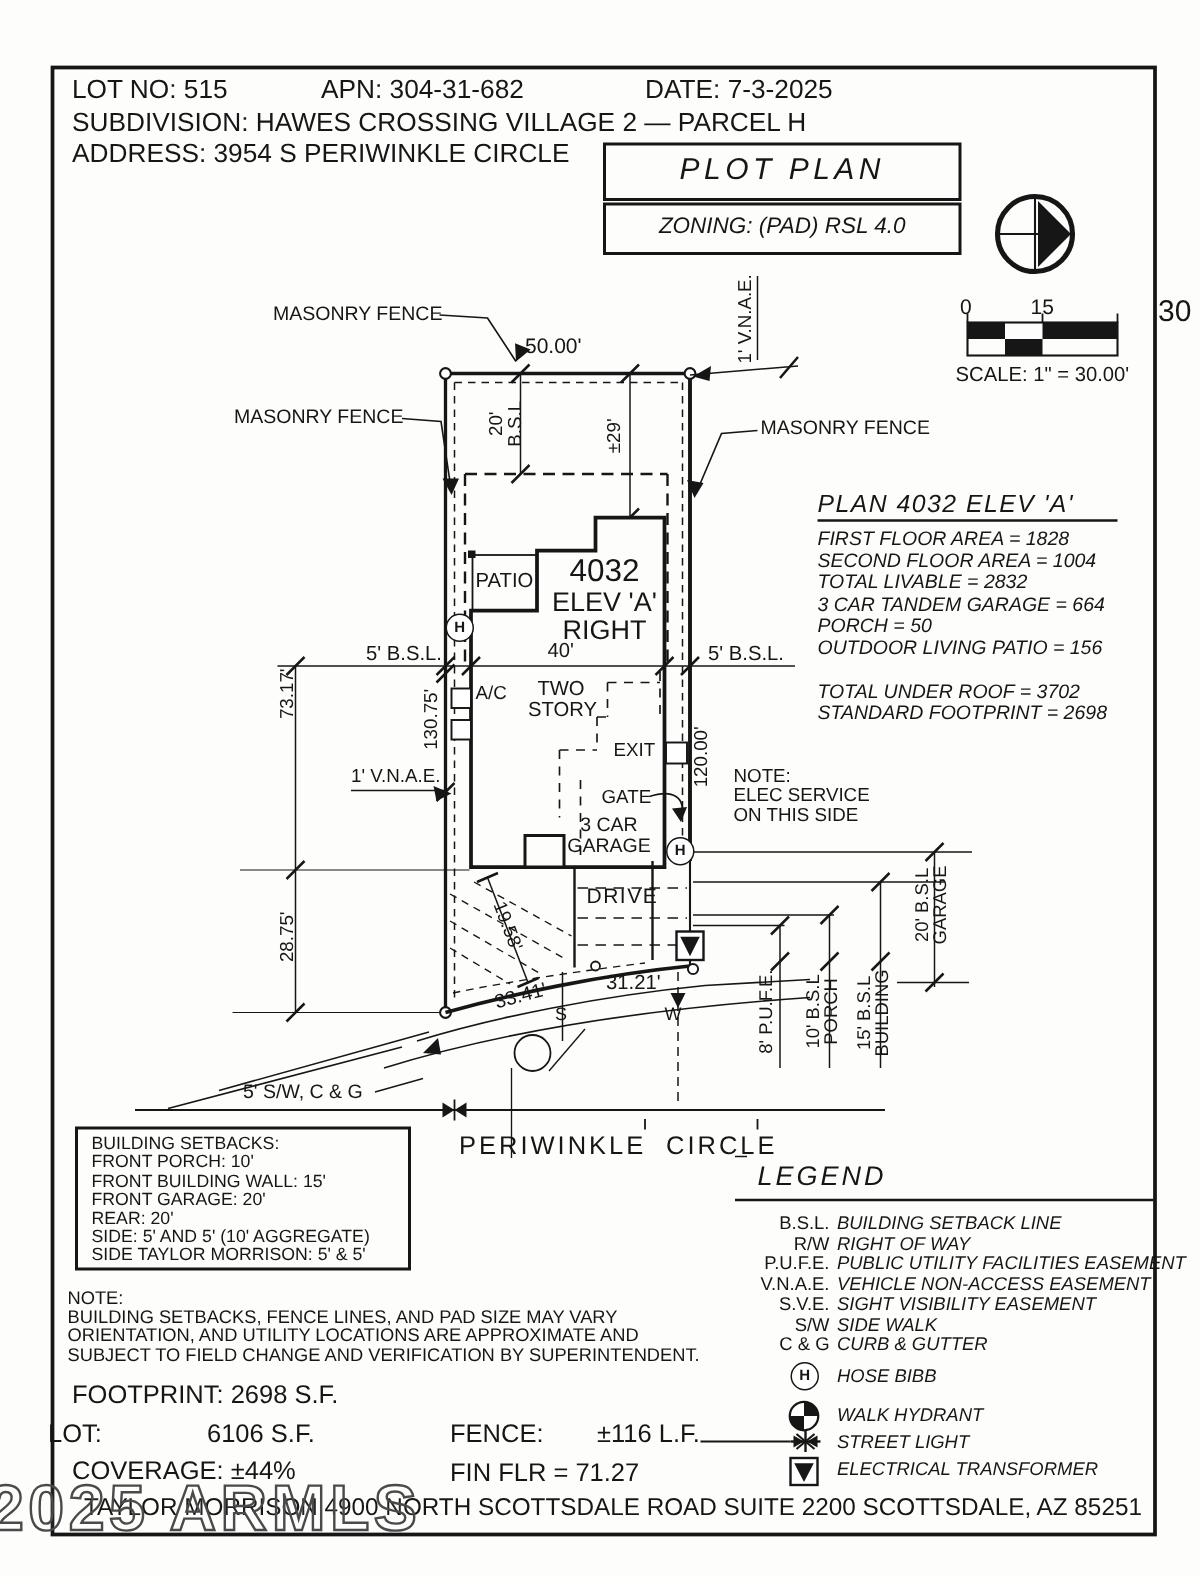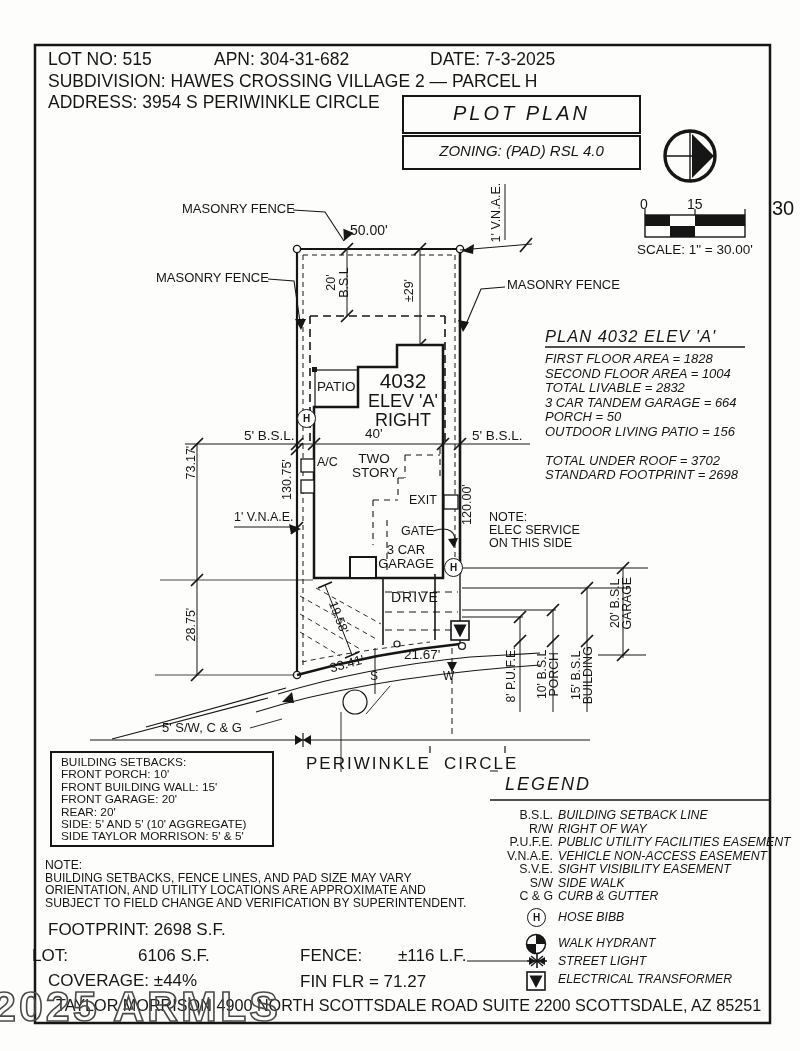--- a/index.html
+++ b/index.html
@@ -288,21 +288,21 @@
   <div class="lbl" style="left:401px;top:525px;font-size:12.5px;">GATE</div>
   <div class="lbl ctr" style="left:378px;top:543px;width:56px;font-size:13px;">
     <div>3 CAR</div>
     <div>GARAGE</div>
   </div>
   <div class="lbl rot" style="left:157px;top:618px;width:70px;font-size:12.5px;">28.75'</div>
 
   <div class="lbl" style="left:391px;top:590px;font-size:14px;letter-spacing:1px;">DRIVE</div>
   <div class="lbl" style="left:303px;top:611px;width:70px;font-size:12.5px;transform:rotate(69deg);transform-origin:center;text-align:center;">19.58'</div>
   <div class="lbl" style="left:312px;top:657px;width:70px;font-size:13px;transform:rotate(-15deg);transform-origin:center;text-align:center;">33.41'</div>
-  <div class="lbl" style="left:404px;top:648px;font-size:13.5px;">21.67'</div>
+  <div class="lbl" style="left:404px;top:648px;font-size:13.5px;">31.21'</div>
   <div class="lbl rot" style="left:476px;top:668px;width:70px;font-size:12.3px;">8' P.U.F.E.</div>
   <div class="lbl rot rcol" style="left:513px;top:662px;width:70px;font-size:12.3px;">
     <span>10' B.S.L</span>
     <span>PORCH</span>
   </div>
   <div class="lbl rot rcol" style="left:547px;top:663px;width:70px;font-size:12.3px;">
     <span>15' B.S.L</span>
     <span>BUILDING</span>
   </div>
   <div class="lbl rot rcol" style="left:586px;top:591px;width:70px;font-size:12.3px;">

